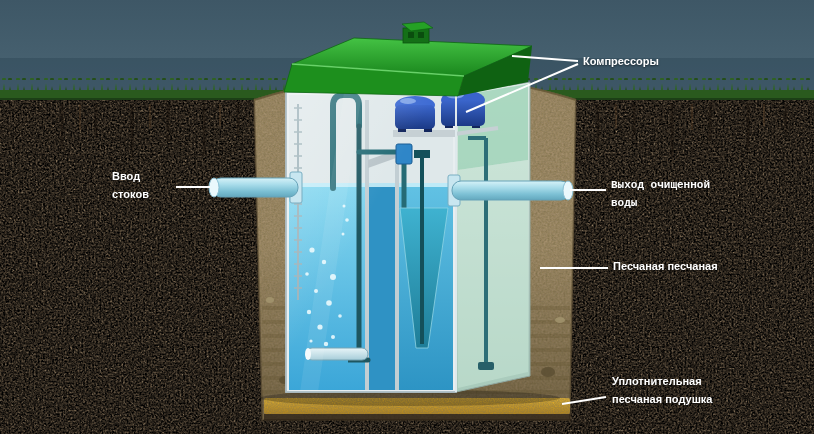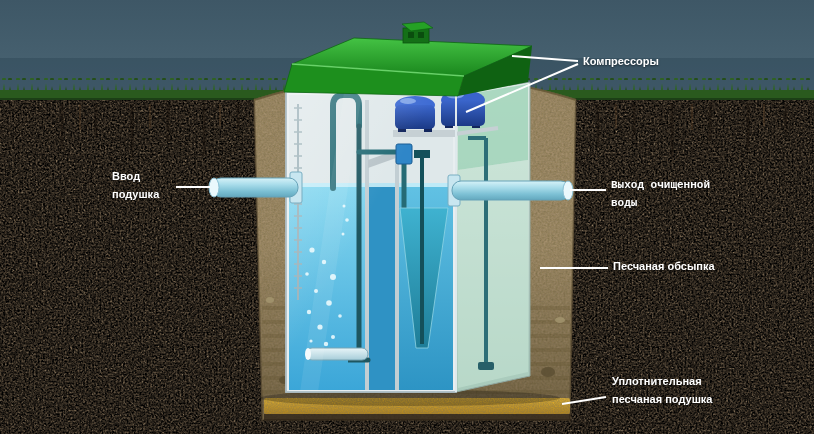--- a/index.html
+++ b/index.html
@@ -296,21 +296,21 @@
     <path d="M176,187 H210"></path>
     <path d="M578,61 L512,56"></path>
     <path d="M578,64 L466,112"></path>
     <path d="M570,190 H606"></path>
     <path d="M540,268 H608"></path>
     <path d="M562,404 L606,397"></path>
   </g>
 </svg>
 
 <div class="label label-inlet">Ввод
-подушка</div>
+стоков</div>
 <div class="label label-compressors">Компрессоры</div>
 <div class="label label-outlet">Выход очищенной
 воды</div>
-<div class="label label-backfill">Песчаная обсыпка</div>
+<div class="label label-backfill">Песчаная песчаная</div>
 <div class="label label-cushion">Уплотнительная
 песчаная подушка</div>
 
 </div>
 
 </body></html>

